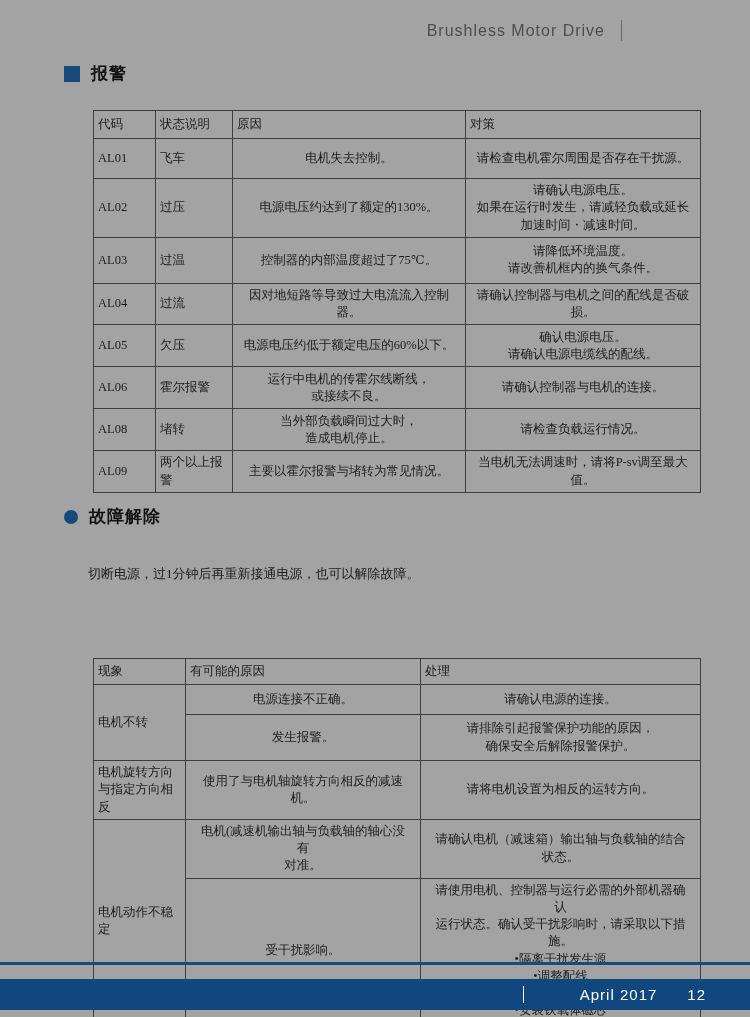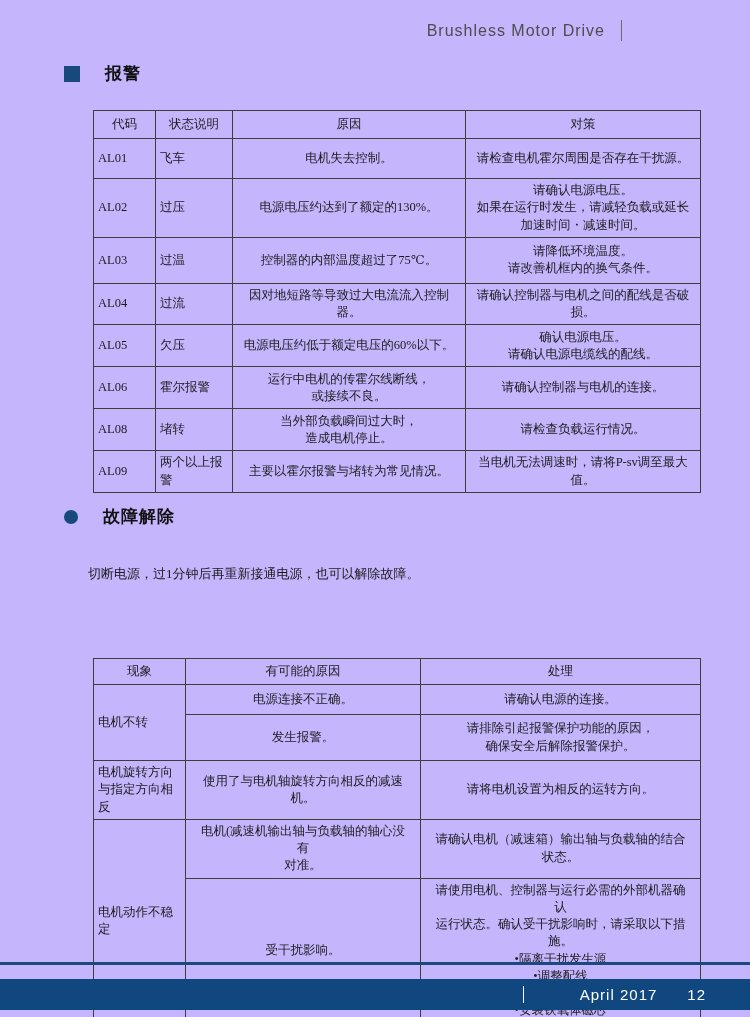--- a/index.html
+++ b/index.html
@@ -1,35 +1,35 @@
 <!DOCTYPE html>
 <html><head>
 <meta charset="utf-8">
 <style>
   html,body{margin:0;padding:0;background:#ffffff;}
   .page{
     position:relative;
     width:750px;height:1017px;
-    background:#c4b5fd;
+    background:#a3a3a3;
     overflow:hidden;
     font-family:"Liberation Serif","DejaVu Serif",serif;
     color:#1c1c1c;
   }
   
   .hdr{
     position:absolute;top:20px;left:0;right:128px;
     display:flex;justify-content:flex-end;align-items:center;gap:16px;
     font-family:"Liberation Sans","DejaVu Sans",sans-serif;
   }
   .hdr-title{font-size:16px;color:#4d4d4d;letter-spacing:1px;}
   .hdr-bar{width:1px;height:21px;background:#6a6a6a;}
   
   .sec-title{
     position:absolute;left:64px;
-    display:flex;align-items:center;gap:25px;
+    display:flex;align-items:center;gap:11px;
     font-family:"Liberation Sans","DejaVu Sans",sans-serif;
   }
   .sec-title h2{margin:0;font-size:17px;font-weight:bold;color:#111;letter-spacing:1px;}
   .bullet-sq{width:16px;height:16px;background:#17497c;flex:0 0 auto;}
   .bullet-dot{width:14px;height:14px;border-radius:50%;background:#17497c;flex:0 0 auto;}
   #title-alarm{top:62px;}
   #title-clear{top:505px;}
   #title-diag{top:615px;}
   
   .para{
@@ -44,21 +44,21 @@
   td,th{
     border:1px solid #3d3d3d;
     font-size:12.5px;font-weight:normal;
     line-height:1.38;
     vertical-align:middle;
     color:#1c1c1c;
     padding:3px 9px;
     white-space:pre-line;
     overflow:hidden;
   }
-  th{text-align:center;padding:3px 4px;}
+  th{text-align:left;padding:3px 4px;}
   td.center{padding:3px 4px;}
   td.left{text-align:center;}
   #alarm-table tr:nth-child(1){height:28px;}
   #alarm-table tr:nth-child(2){height:40px;}
   #alarm-table tr:nth-child(3){height:58px;}
   #alarm-table tr:nth-child(4){height:46px;}
   #alarm-table tr:nth-child(5){height:40px;}
   #alarm-table tr:nth-child(6){height:42px;}
   #alarm-table tr:nth-child(7){height:42px;}
   #alarm-table tr:nth-child(8){height:42px;}

